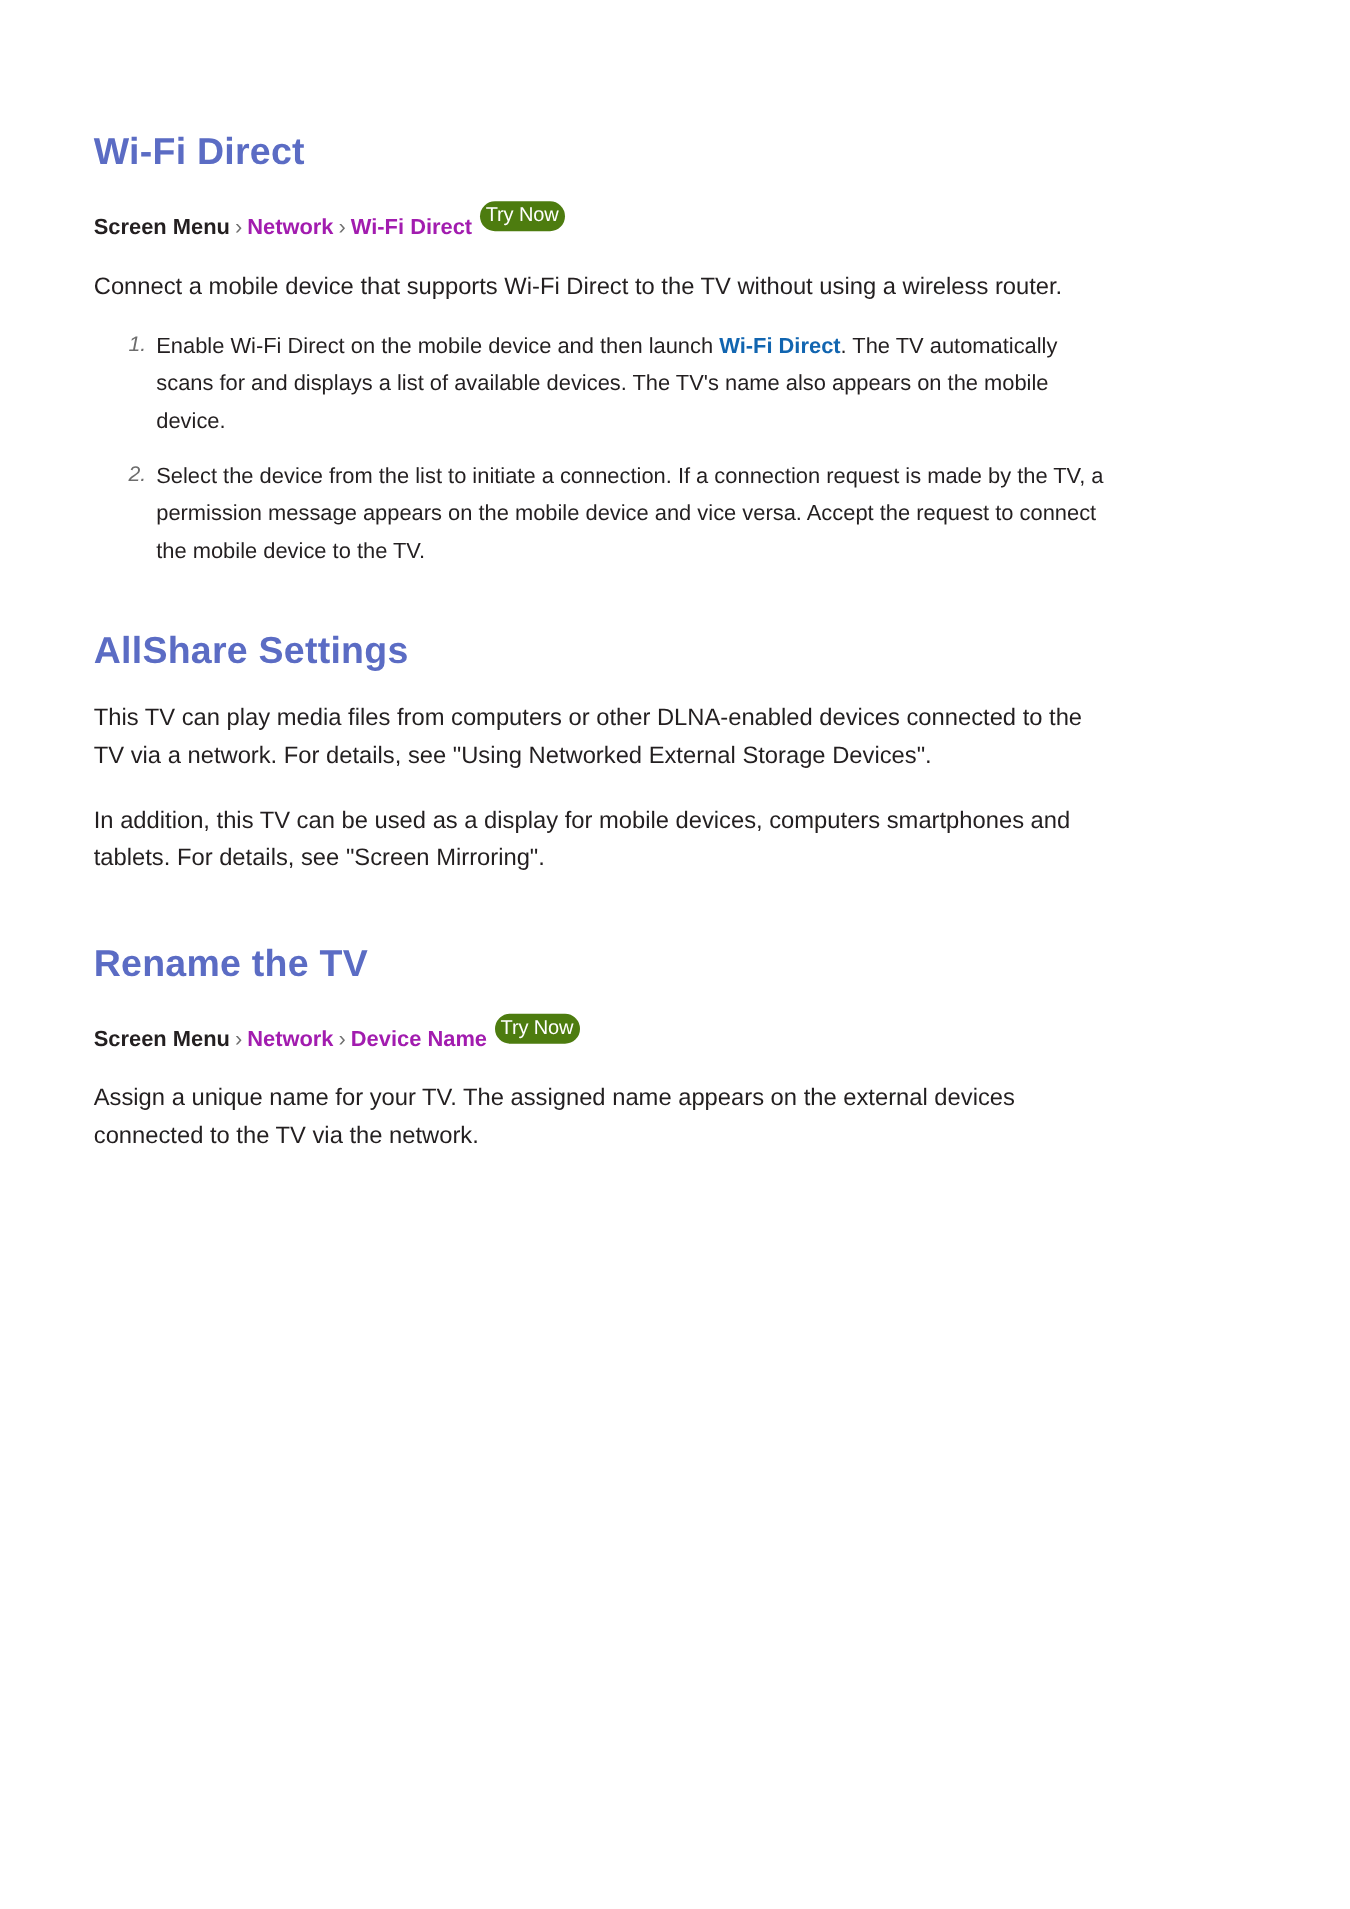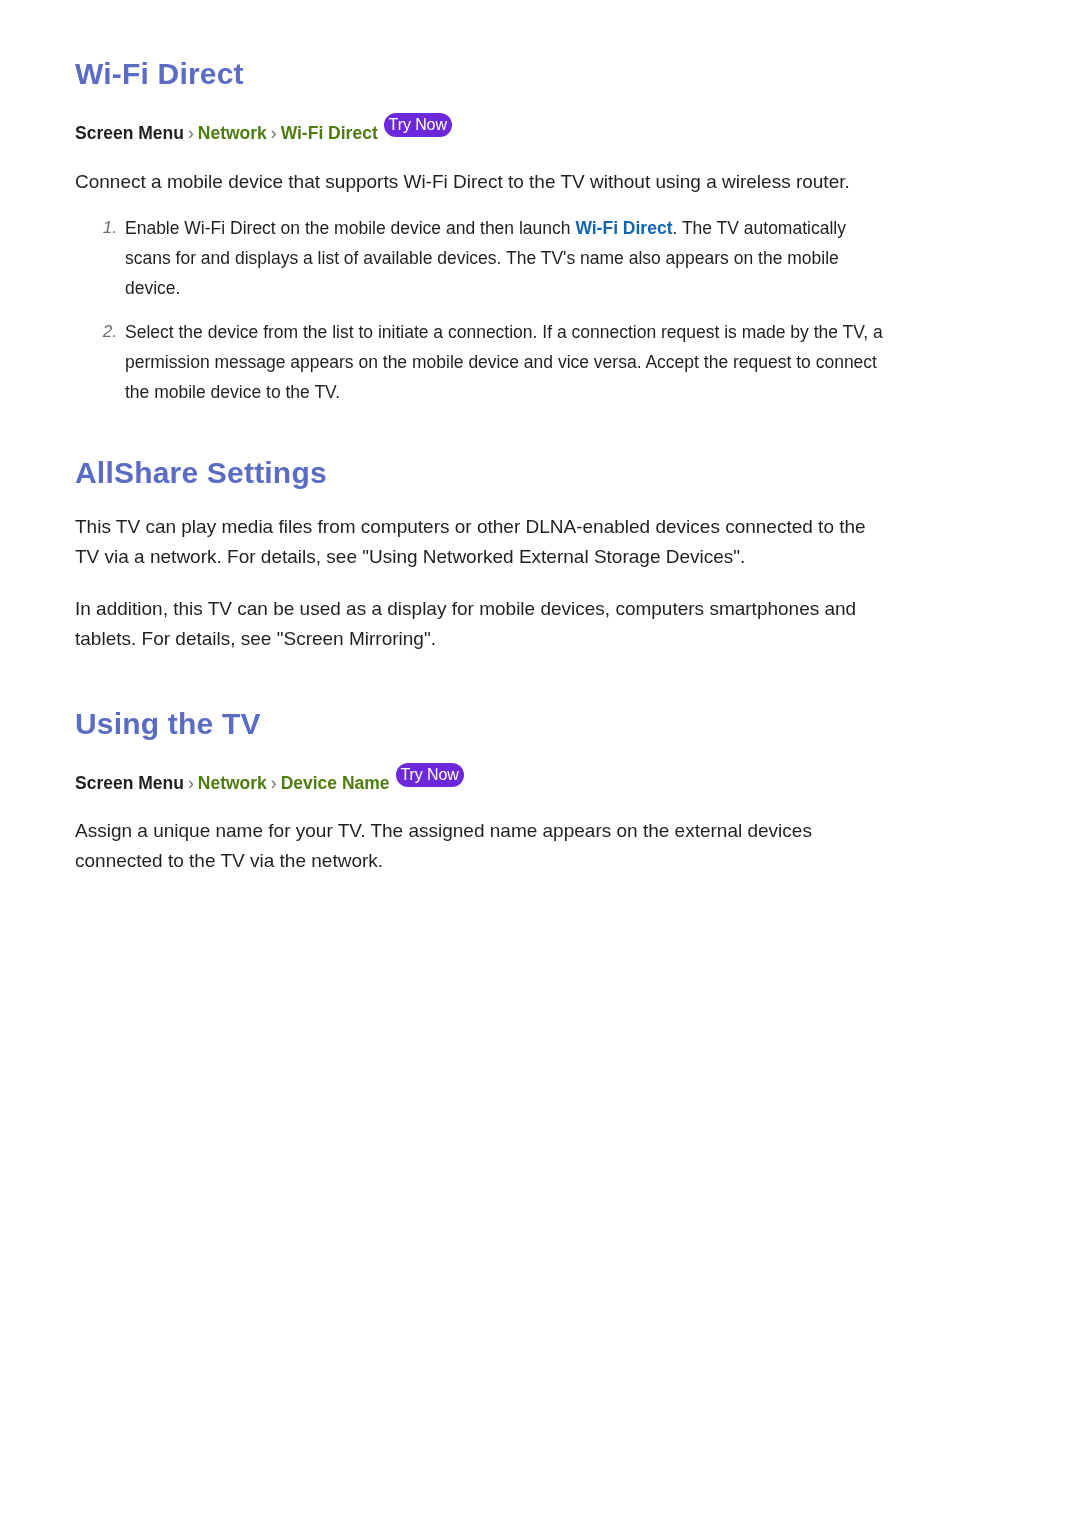--- a/index.html
+++ b/index.html
@@ -12,20 +12,21 @@
     height: 1527px;
     font-family: "Liberation Sans", sans-serif;
     color: #231f20;
     position: relative;
     overflow: hidden;
   }
   .page {
     padding: 56px 62px 0 75px;
     box-sizing: border-box;
     width: 951px;
+    margin-top: 48px;
   }
 
   
   h1.section-title {
     font-family: "Liberation Sans", sans-serif;
     font-size: 30px;
     font-weight: bold;
     color: #5b6cc4;
     letter-spacing: 0.2px;
     margin: 0;
@@ -49,26 +50,26 @@
   .crumb-static {
     color: #231f20;
     font-weight: bold;
   }
   .crumb-sep {
     color: #6f6f6f;
     font-weight: normal;
     padding: 0 4px;
   }
   .crumb-link {
-    color: #4d7c0f;
+    color: #a21caf;
     font-weight: bold;
   }
   .try-now {
     display: inline-block;
-    background: #6d28d9;
+    background: #4d7c0f;
     color: #ffffff;
     font-size: 16px;
     font-weight: normal;
     line-height: 24px;
     height: 24px;
     border-radius: 12px;
     padding: 0 2px;
     margin-left: 6px;
     vertical-align: 2px;
     overflow: hidden;
@@ -149,21 +150,21 @@
 
   <section class="section s2">
     <h1 class="section-title">AllShare Settings</h1>
 
 
     <p class="body-text">This TV can play media files from computers or other DLNA-enabled devices connected to the TV via a network. For details, see "Using Networked External Storage Devices".</p>
     <p class="body-text tight">In addition, this TV can be used as a display for mobile devices, computers smartphones and tablets. For details, see "Screen Mirroring".</p>
   </section>
 
   <section class="section s3">
-    <h1 class="section-title">Using the TV</h1>
+    <h1 class="section-title">Rename the TV</h1>
 
     <div class="breadcrumb">
       <span class="crumb-static">Screen Menu</span><span class="crumb-sep">›</span><span class="crumb-link">Network</span><span class="crumb-sep">›</span><span class="crumb-link">Device Name</span><span class="try-now">Try Now</span>
     </div>
 
     <p class="body-text">Assign a unique name for your TV. The assigned name appears on the external devices connected to the TV via the network.</p>
   </section>
 
 </div>
 

